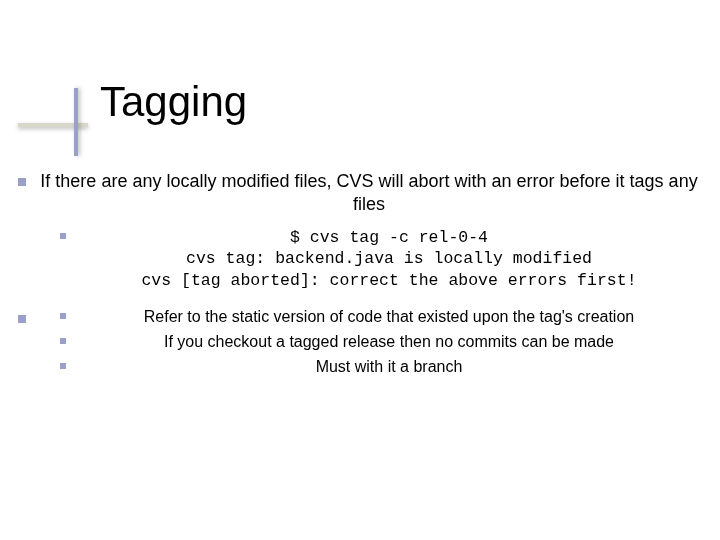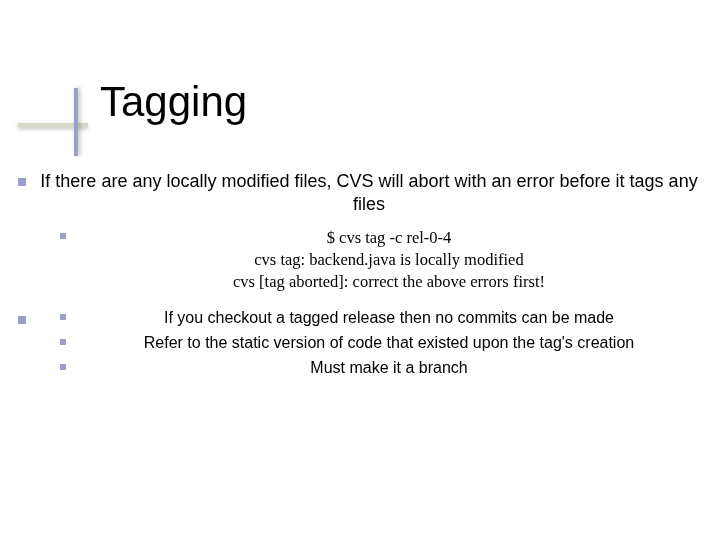--- a/index.html
+++ b/index.html
@@ -90,21 +90,21 @@
   ul.lvl2 > li::before {
     content: "";
     position: absolute;
     left: 22px;
     top: 6px;
     width: 6px;
     height: 6px;
     background: #9aa0c8;
   }
   .mono {
-    font-family: Liberation Serif, serif;
+    font-family: Liberation Mono, monospace;
     font-size: 16.5px;
     line-height: 1.3;
     white-space: pre;
   }
 </style>
 </head>
 <body>
 
 <div class="slide">
 
@@ -121,26 +121,26 @@
           <li>
             <span class="mono">$ cvs tag -c rel-0-4
 cvs tag: backend.java is locally modified
 cvs [tag aborted]: correct the above errors first!</span>
           </li>
         </ul>
       </li>
       <li>
         <ul class="lvl2">
           <li>
+            <span>Refer to the static version of code that existed upon the tag's creation</span>
+          </li>
+          <li>
             <span>If you checkout a tagged release then no commits can be made</span>
           </li>
           <li>
-            <span>Refer to the static version of code that existed upon the tag's creation</span>
-          </li>
-          <li>
-            <span>Must make it a branch</span>
+            <span>Must with it a branch</span>
           </li>
         </ul>
       </li>
     </ul>
   </div>
 
 </div>
 
 </body></html>

